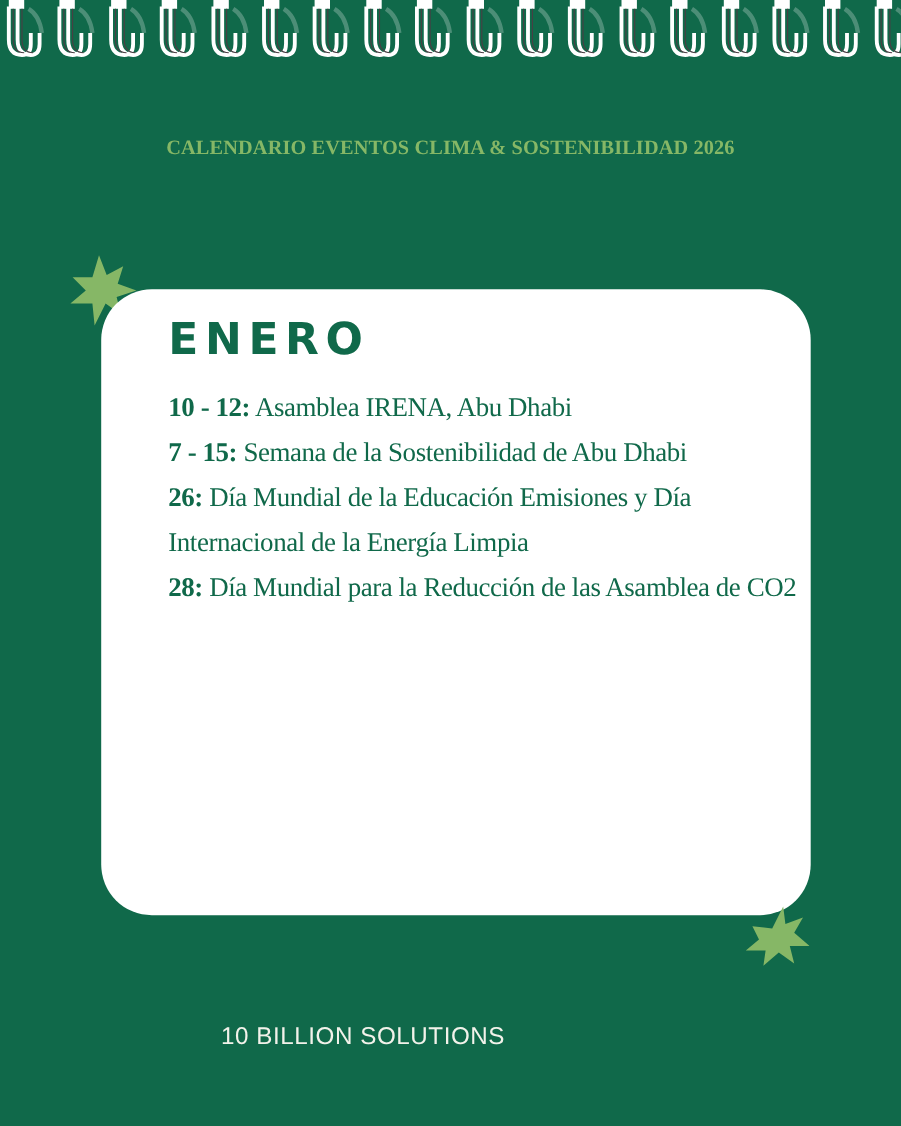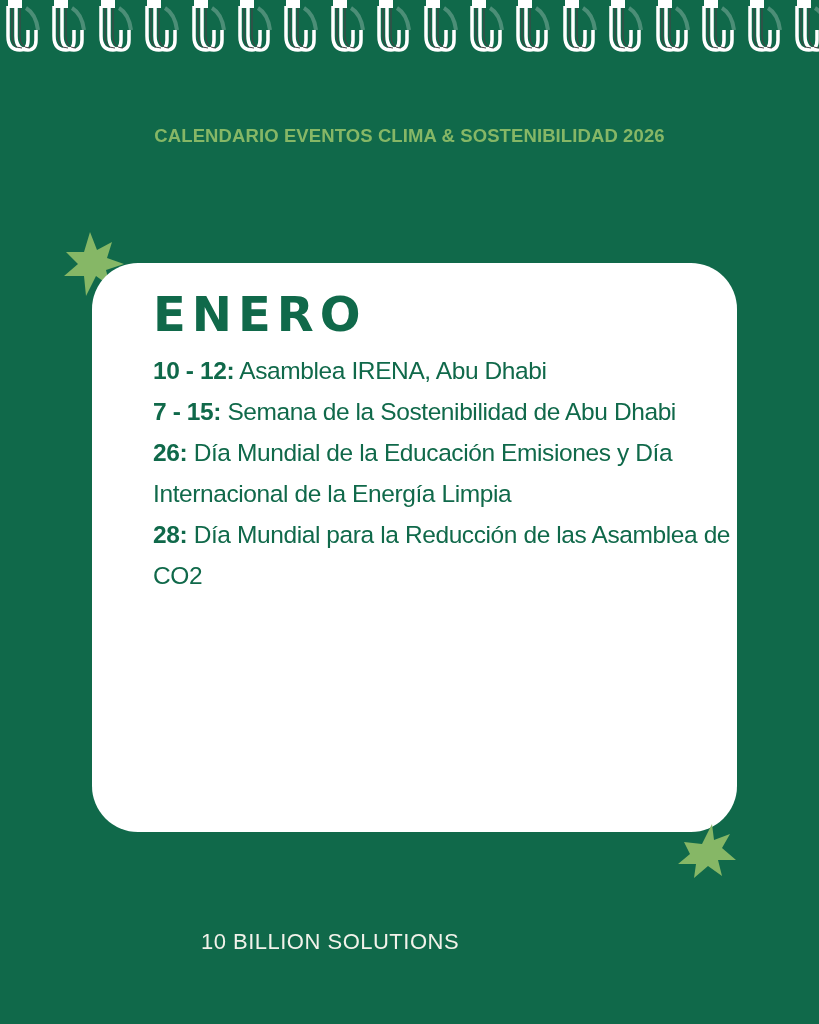--- a/index.html
+++ b/index.html
@@ -12,43 +12,43 @@
   .spiral {
     position: absolute; left: 0; top: 0; width: 819px; height: 56px;
   }
   .ring {
     position: absolute; top: 0; width: 40px; height: 56px;
   }
   .title {
     position: absolute; left: 0; top: 125px; width: 819px;
     text-align: center;
     color: #86b766;
-    font-family: Liberation Sans, sans-serif;
+    font-family: Liberation Serif, serif;
     font-weight: bold;
     font-size: 18.5px;
     letter-spacing: 0.1px;
   }
   .card {
     position: absolute; left: 92px; top: 263px;
     width: 645px; height: 569px;
     background: #ffffff;
     border-radius: 46px;
   }
   .month {
     position: absolute; left: 153px; top: 286px;
     color: #10694a;
     font-family: "DejaVu Sans", sans-serif;
     font-weight: bold;
-    font-size: 48px;
+    font-size: 40px;
     letter-spacing: 6px;
   }
   .events {
     position: absolute; left: 153px; top: 350px; width: 580px;
     color: #10694a;
-    font-family: Liberation Sans, sans-serif;
+    font-family: Liberation Serif, serif;
     font-size: 24.5px;
     line-height: 41px;
     letter-spacing: -0.4px;
   }
   .event { display: block; }
   .event .date { font-weight: bold; }
   .star { position: absolute; }
   .footer {
     position: absolute; left: 0; top: 929px; width: 660px;
     text-align: center;

